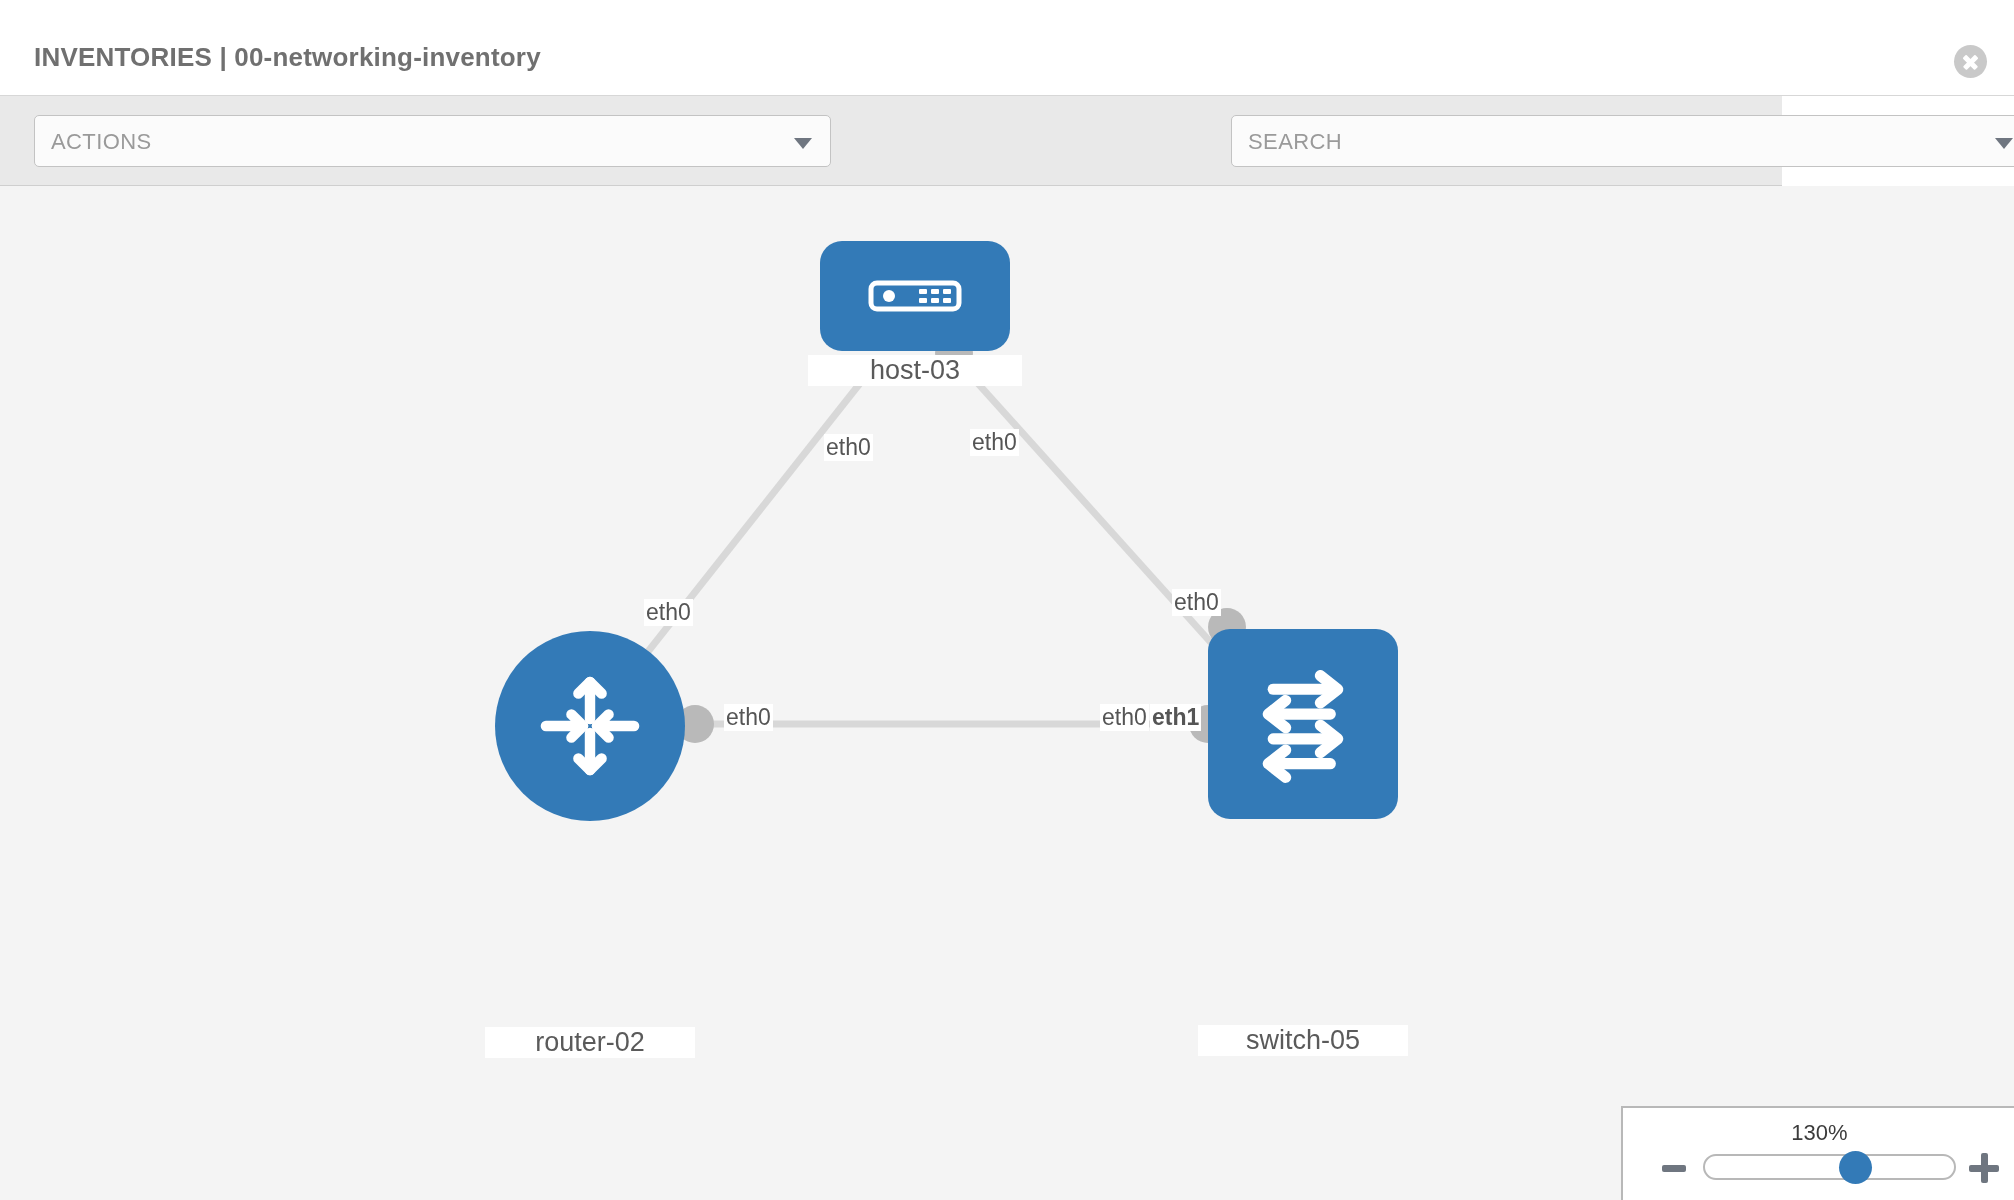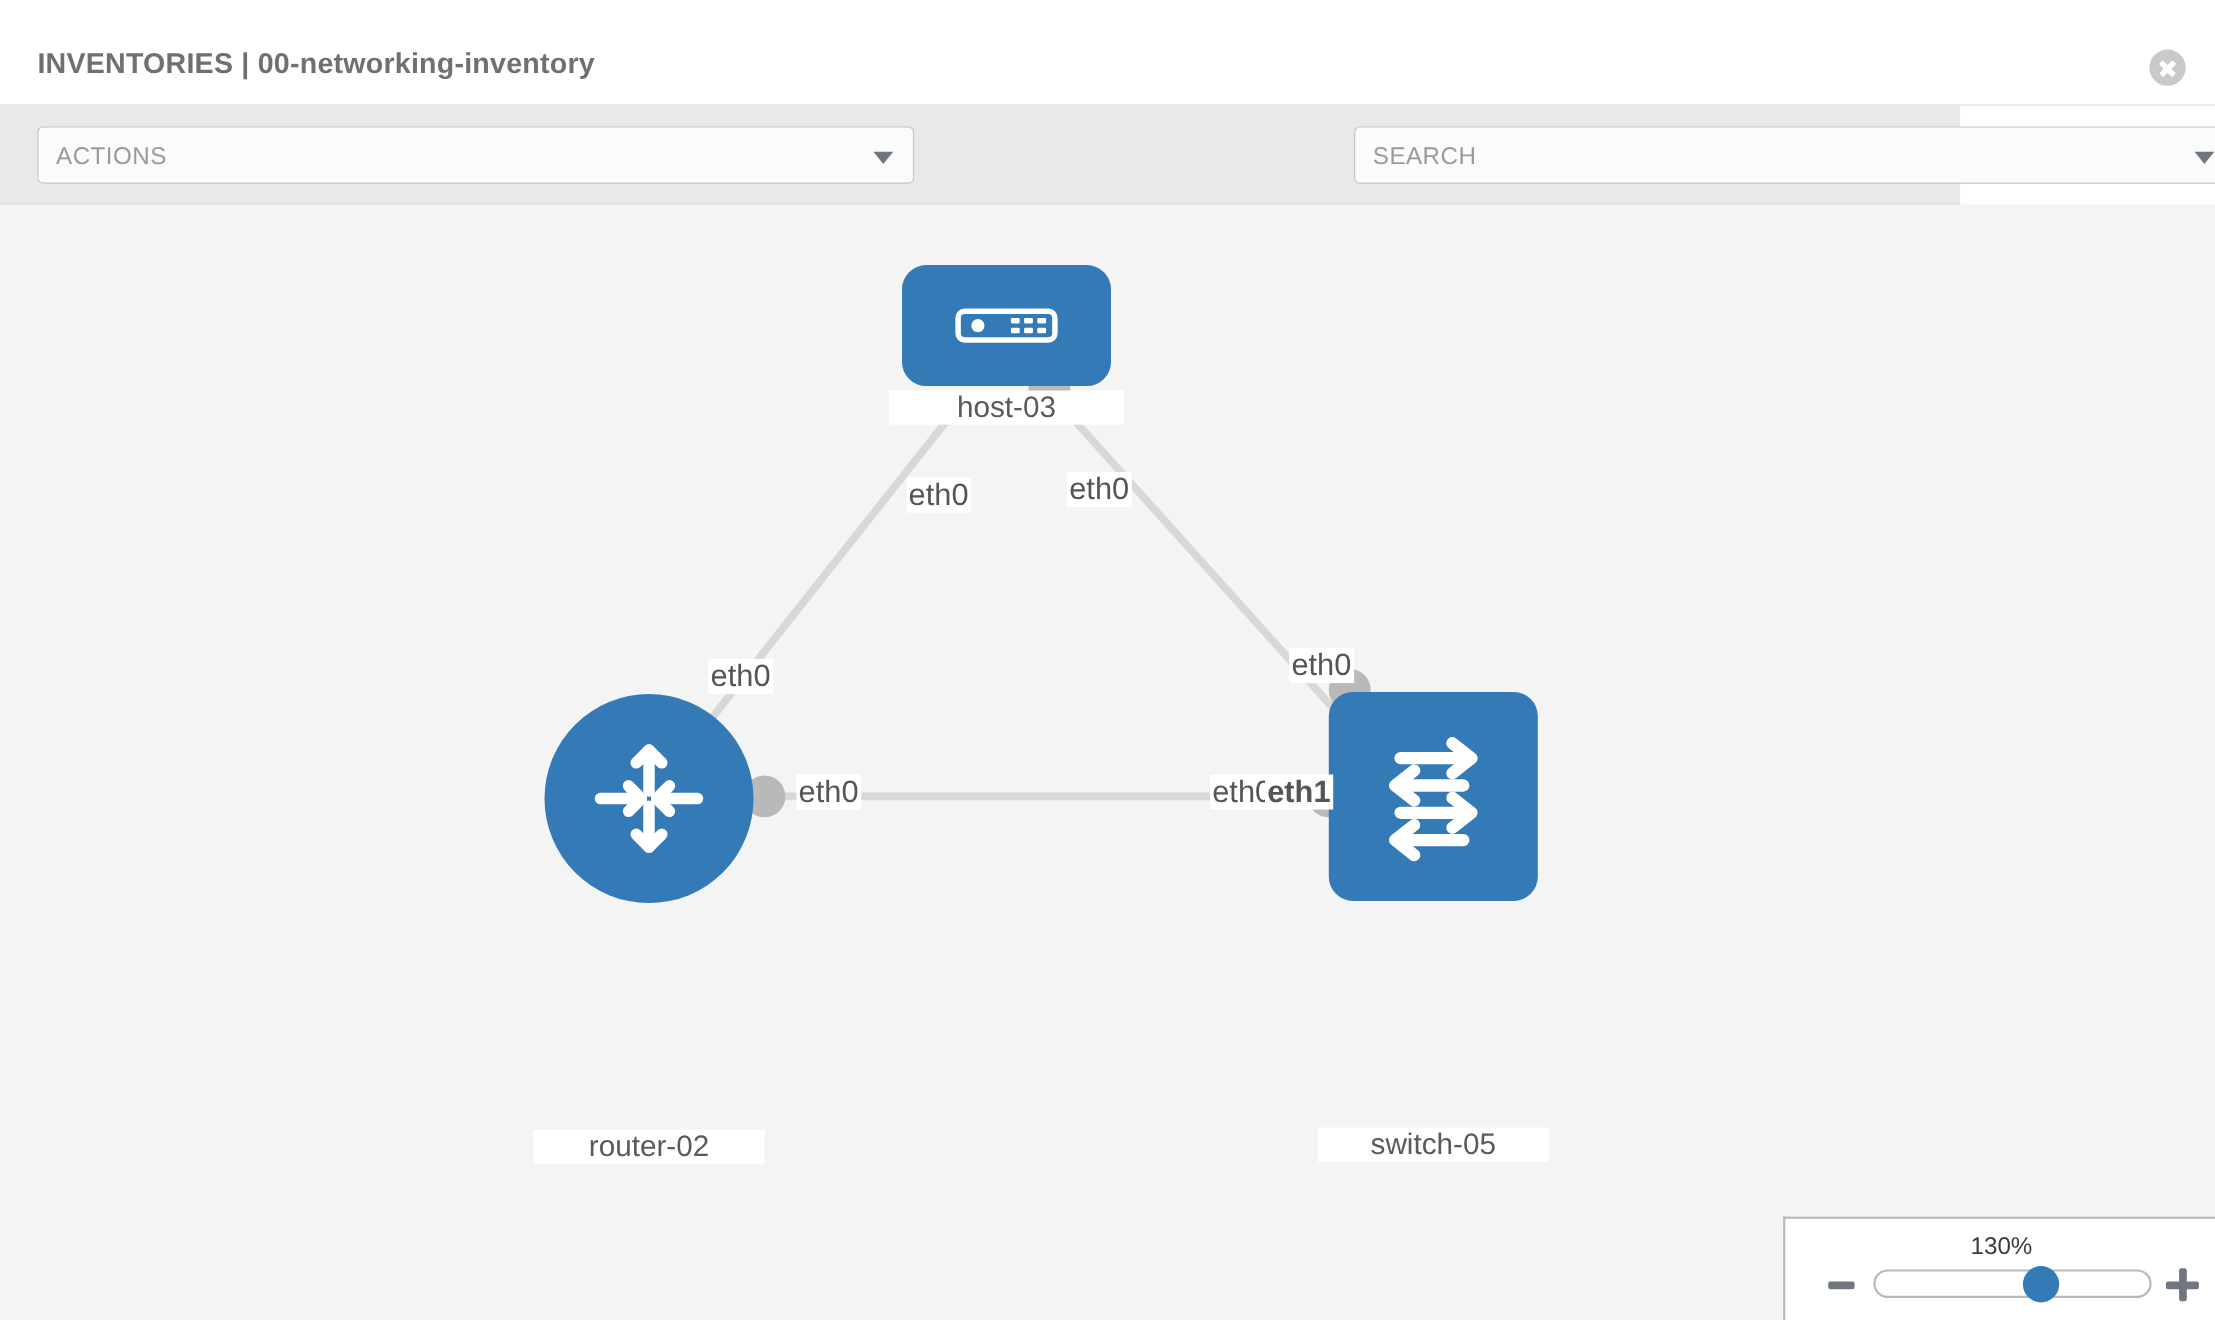--- a/index.html
+++ b/index.html
@@ -178,21 +178,21 @@
   .nub {
     position: absolute;
     width: 38px; height: 38px;
     border-radius: 50%;
     background: #b9b9b9;
   }
 
   
   .if-label {
     position: absolute;
-    font-size: 28px;
+    font-size: 23px;
     color: #555555;
     background: #ffffff;
     white-space: nowrap;
     padding: 0 2px;
   }
 
   
   .zoom-panel {
     position: absolute;
     left: 1621px;

